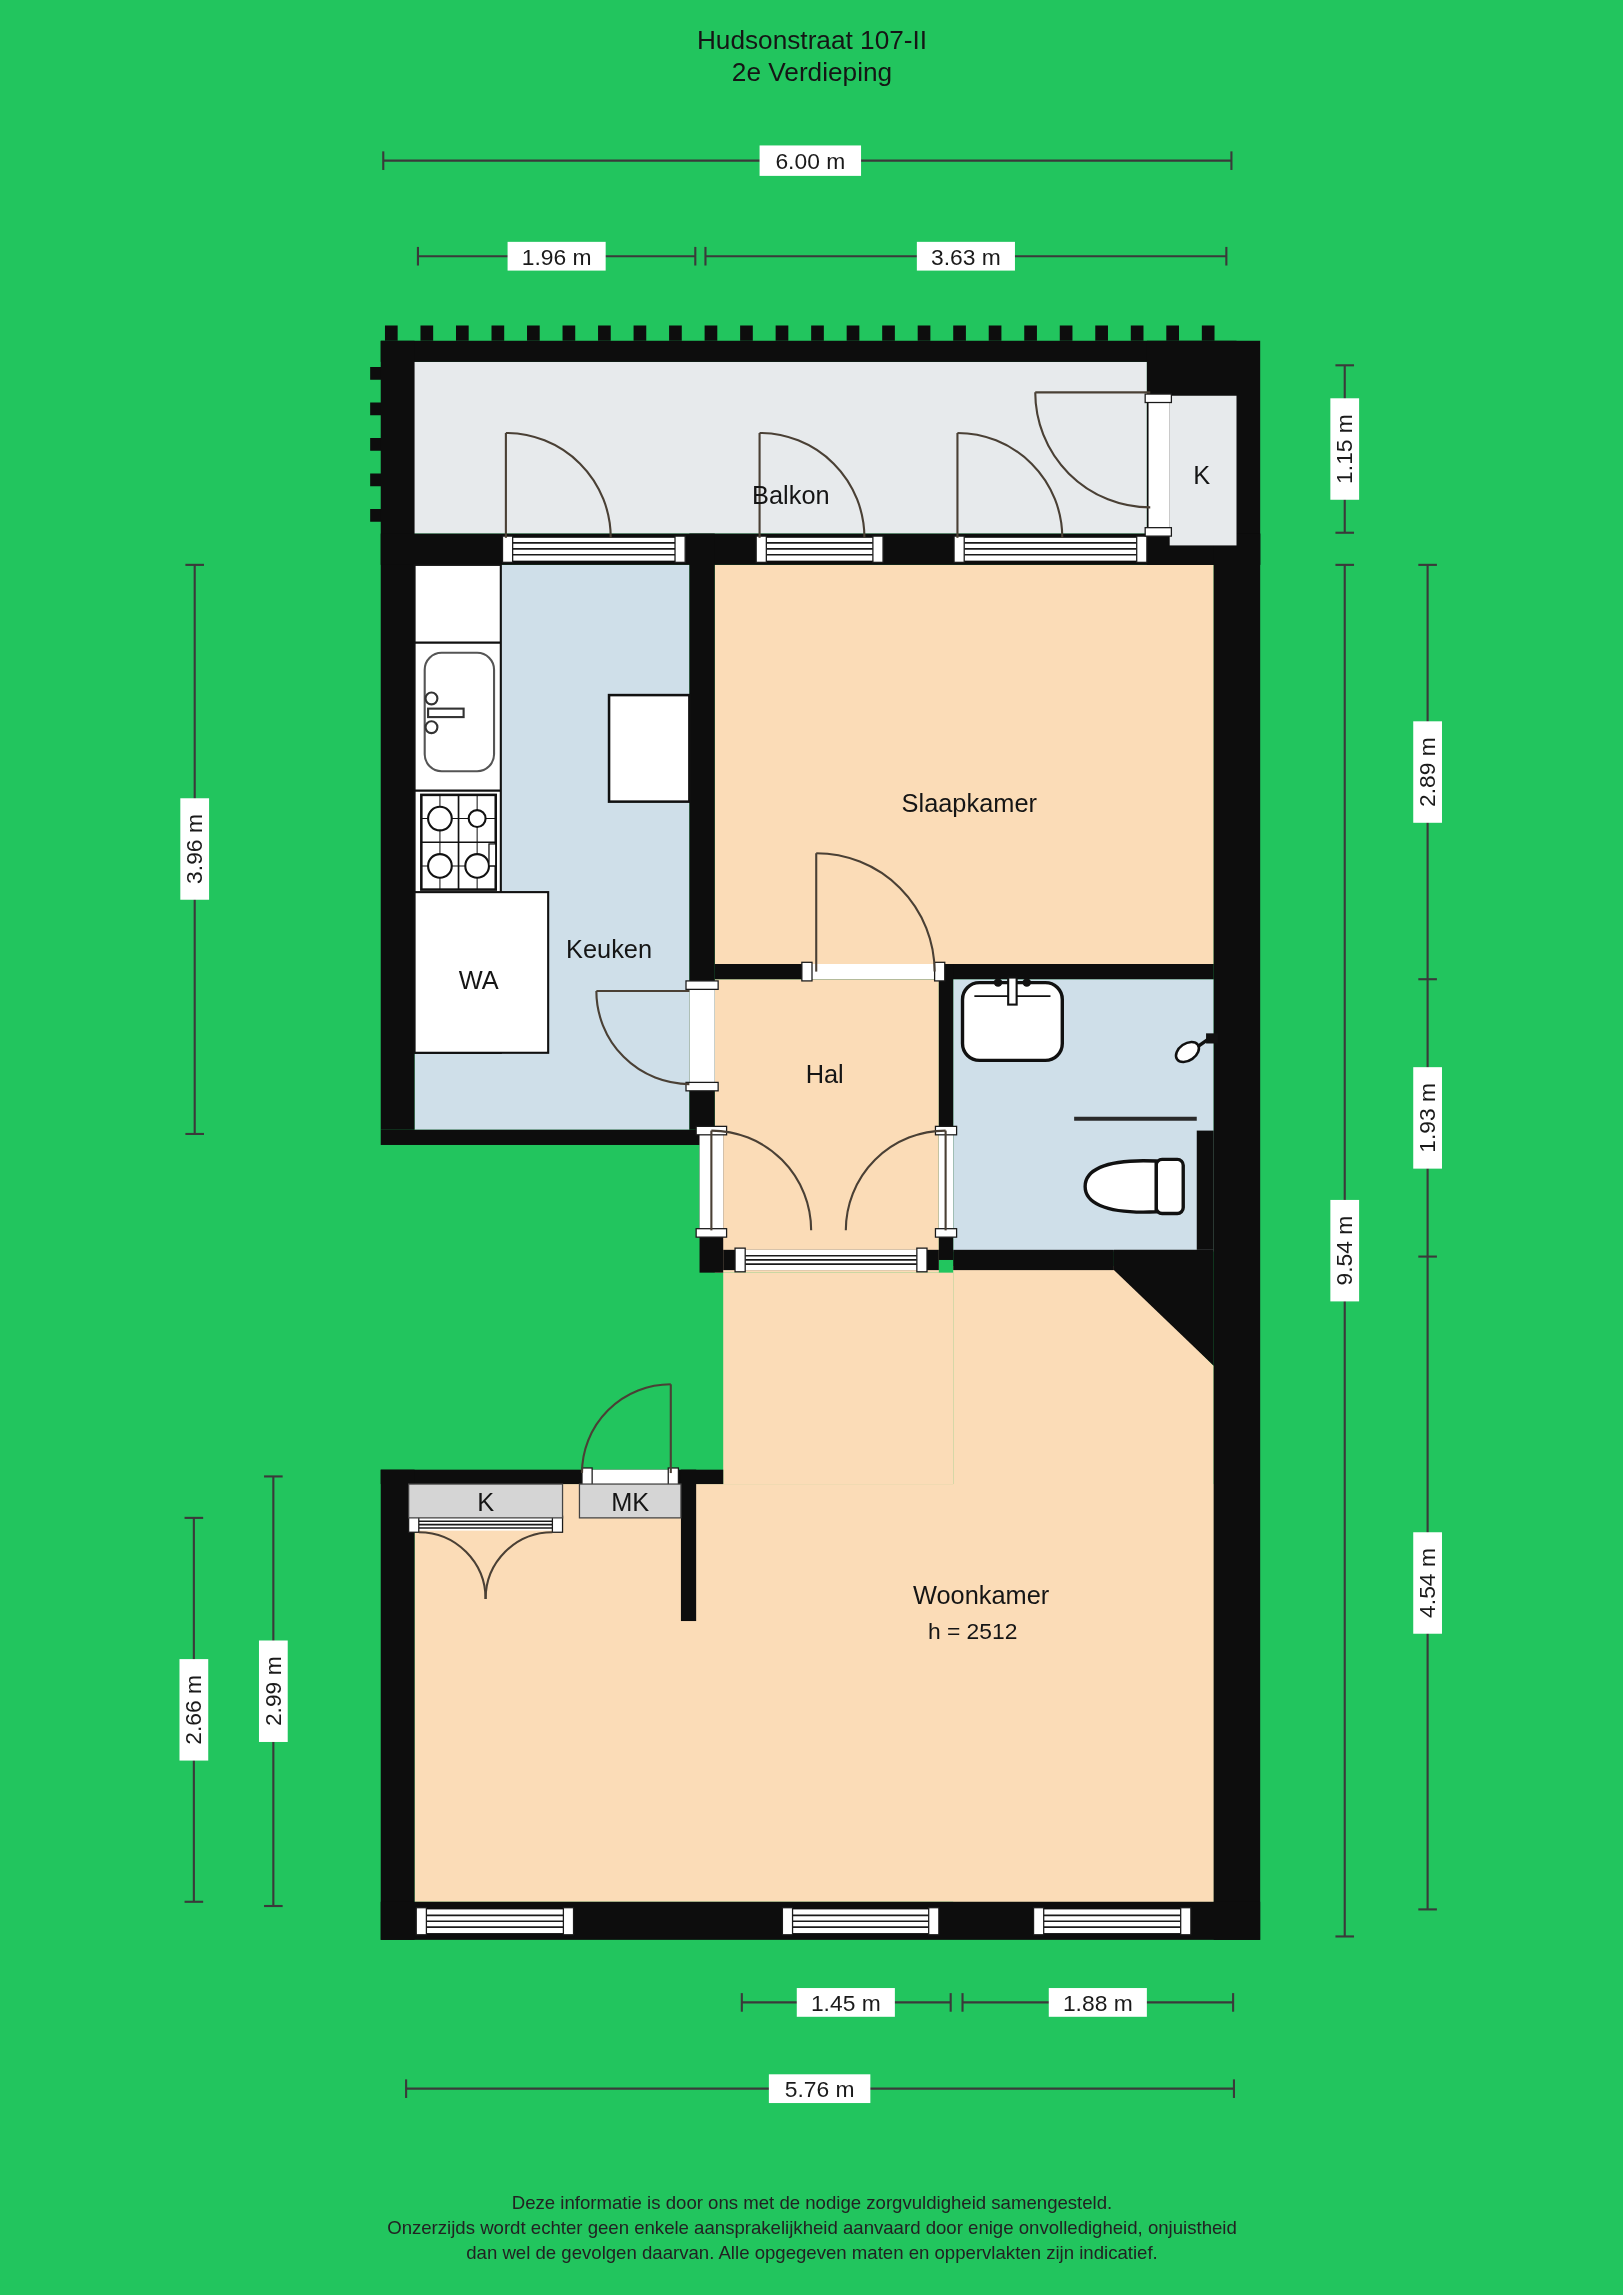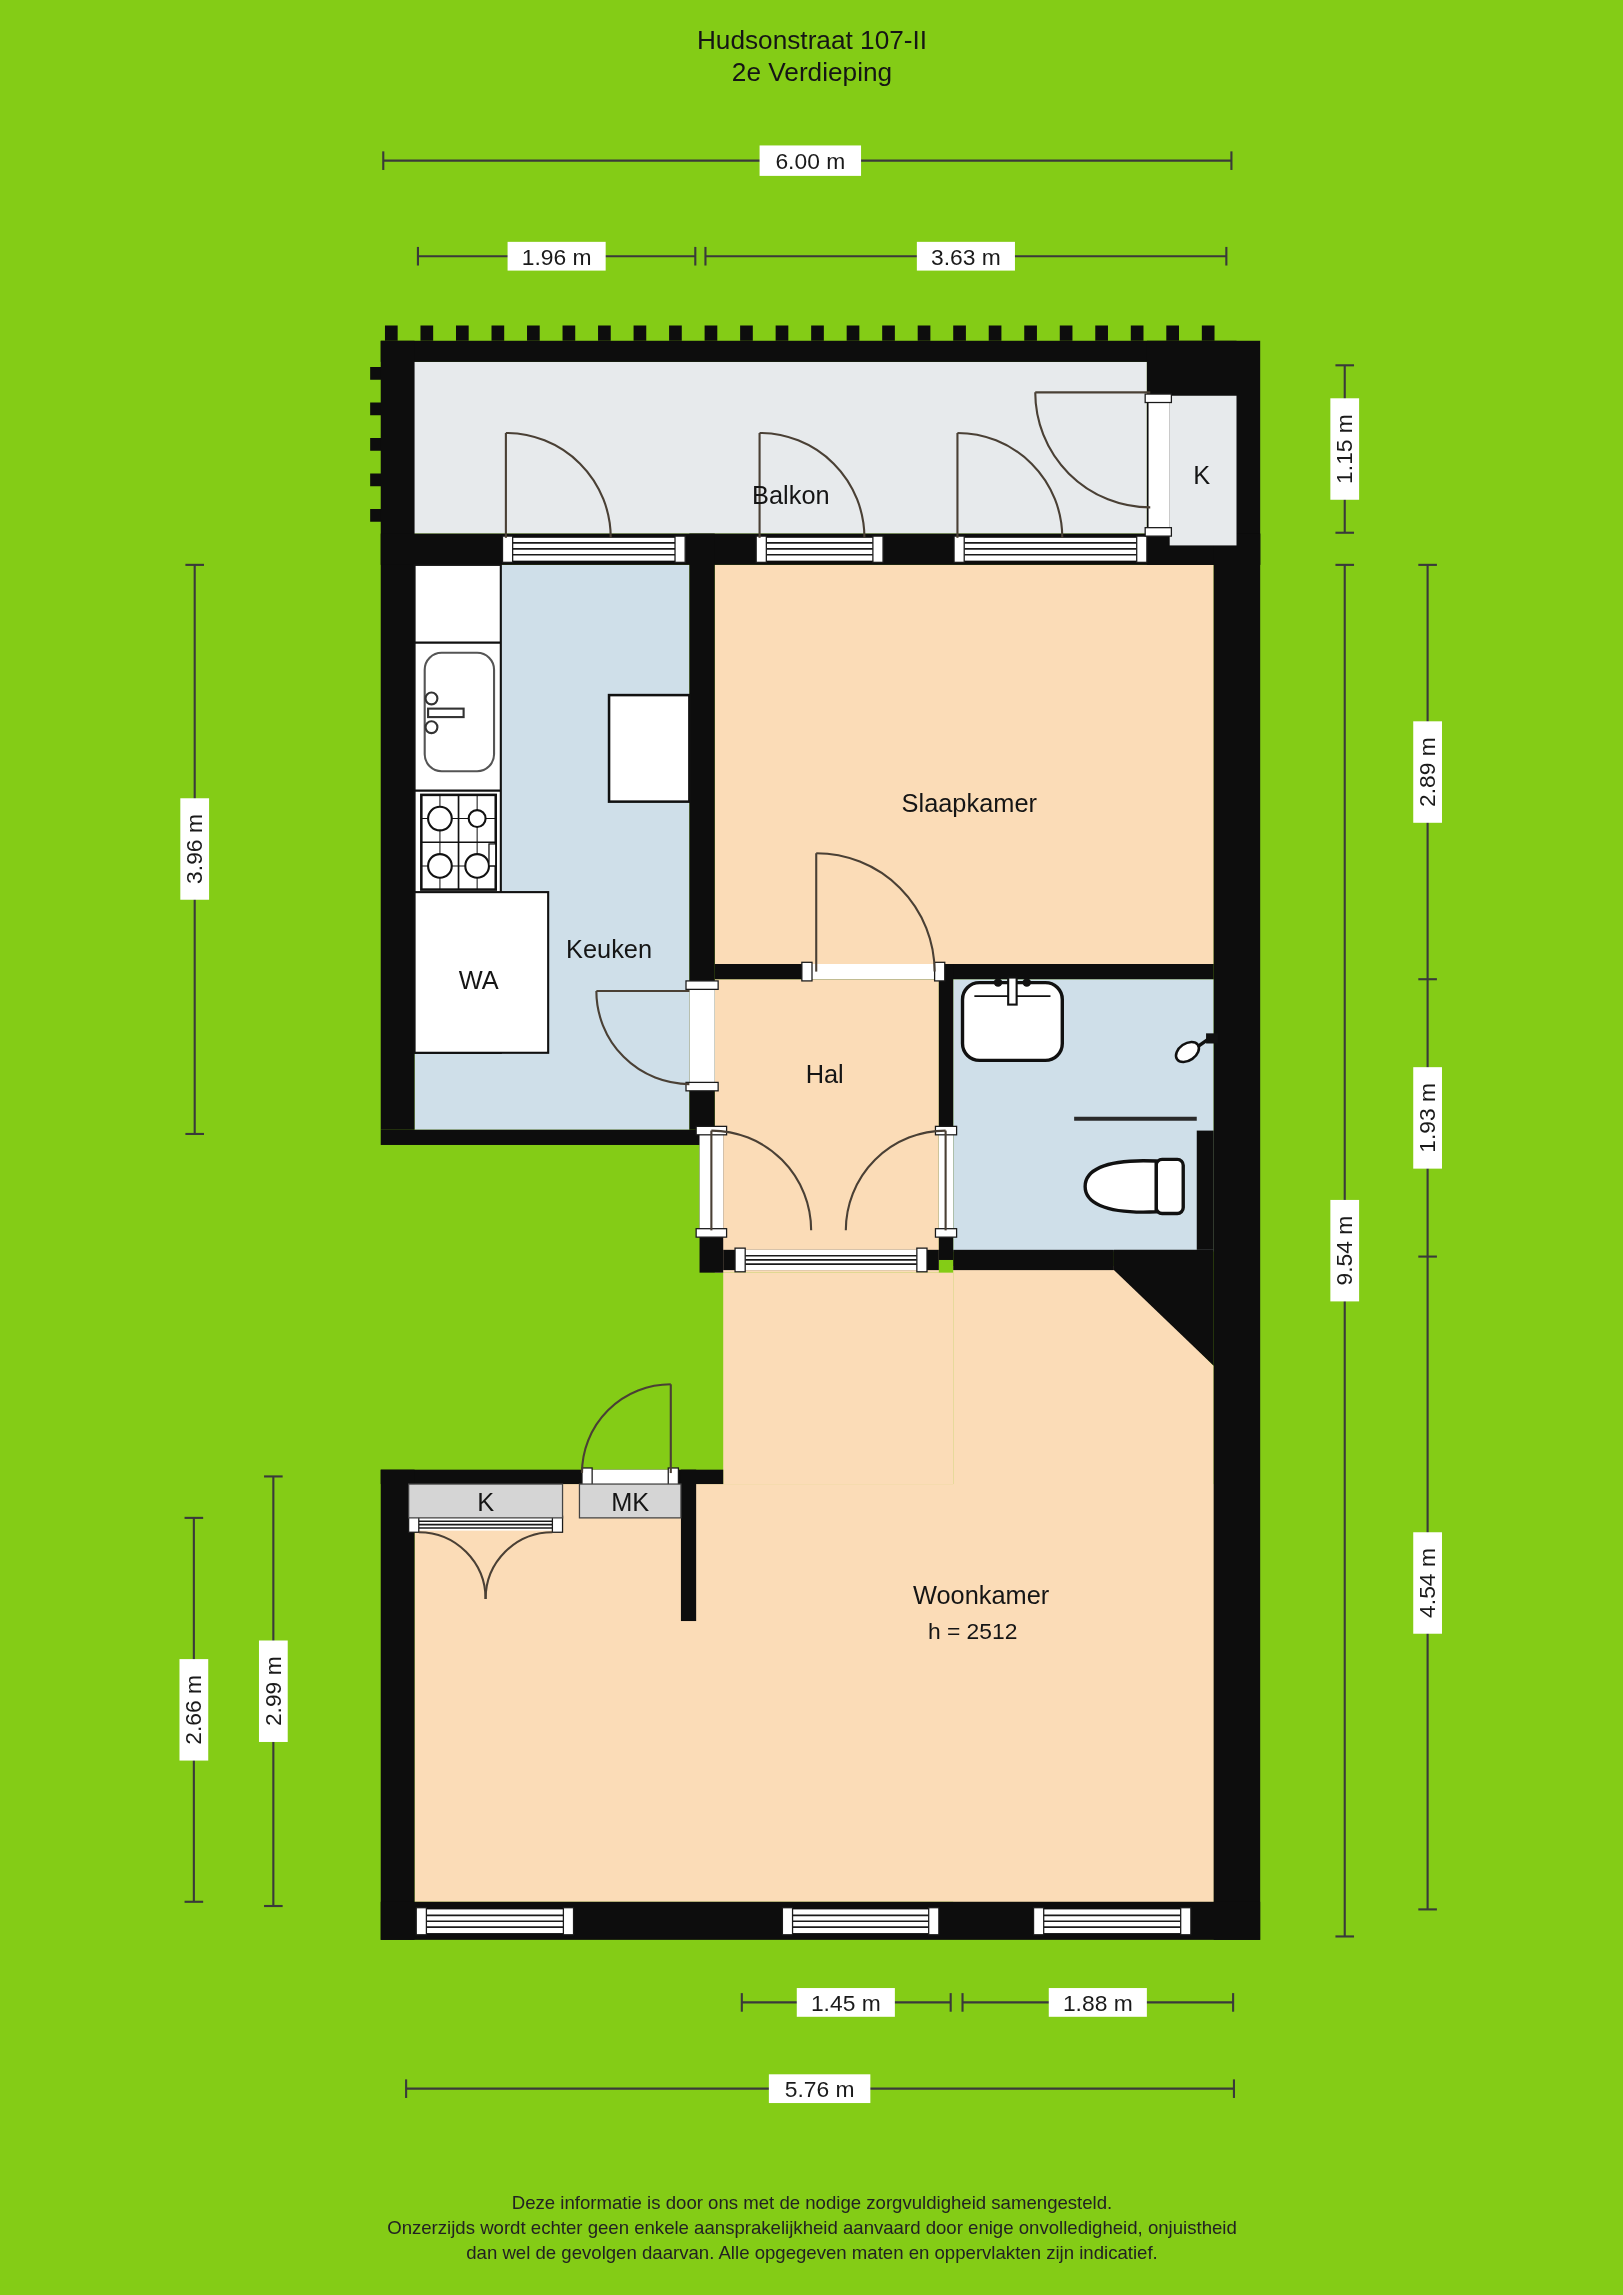--- a/index.html
+++ b/index.html
@@ -1,16 +1,16 @@
 <!DOCTYPE html>
 <html style="font-size:13.5px"><head>
 <meta charset="utf-8">
 <style>
   html,body{margin:0;padding:0;background:#ffffff;}
-  .page{position:relative;width:1624px;height:2295px;background:#84cc16;font-family:"Liberation Sans",sans-serif;}
+  .page{position:relative;width:1624px;height:2295px;background:#22c55e;font-family:"Liberation Sans",sans-serif;}
   svg{position:absolute;left:0;top:0;}
   text{font-family:"Liberation Sans",sans-serif;fill:#151515;}
   .ttl{font-size:31px;}
   .room{font-size:30px;}
   .small{font-size:27px;}
   .dim{font-size:27px;fill:#1a1a1a;}
   .foot{font-size:22px;fill:#222;}
   .dl{stroke:#3a3a3a;stroke-width:2.5;}
   .wall{fill:#0d0d0d;}
   .glz{stroke:#1a1a1a;stroke-width:2;}

